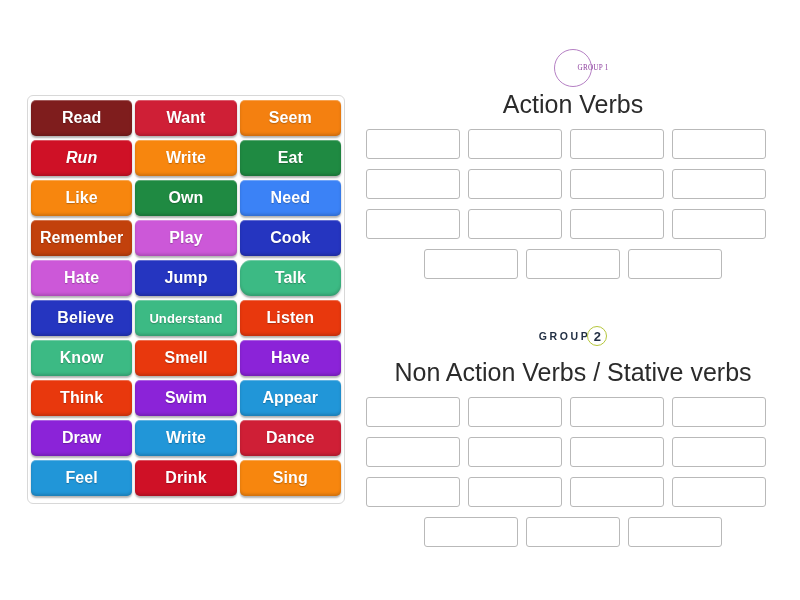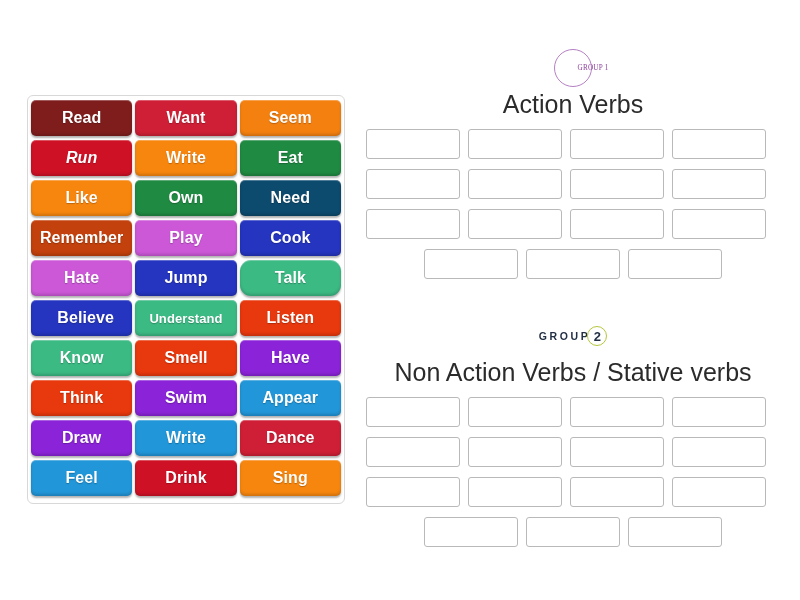--- a/index.html
+++ b/index.html
@@ -160,21 +160,21 @@
 <div id="tile-bank">
   <div id="tile-grid">
       <div class="tile" style="background: #7f1d1d;">Read</div>
       <div class="tile" style="background: rgb(207, 31, 54);">Want</div>
       <div class="tile" style="background: rgb(244, 128, 16);">Seem</div>
       <div class="tile" style="background: rgb(207, 17, 38); font-style: italic;">Run</div>
       <div class="tile" style="background: rgb(247, 134, 14);">Write</div>
       <div class="tile" style="background: rgb(31, 138, 66);">Eat</div>
       <div class="tile" style="background: rgb(247, 134, 14);">Like</div>
       <div class="tile" style="background: rgb(31, 138, 66);">Own</div>
-      <div class="tile" style="background: #0c4a6e;">Need</div>
+      <div class="tile" style="background: #3b82f6;">Need</div>
       <div class="tile" style="background: #c2410c;">Remember</div>
       <div class="tile" style="background: rgb(204, 88, 216);">Play</div>
       <div class="tile" style="background: rgb(37, 53, 192);">Cook</div>
       <div class="tile" style="background: rgb(204, 88, 216);">Hate</div>
       <div class="tile" style="background: rgb(37, 53, 192);">Jump</div>
       <div class="tile" style="background: rgb(60, 186, 132); border-radius: 11px;">Talk</div>
       <div class="tile" style="background: rgb(37, 53, 192); padding-left: 8px;">Believe</div>
       <div class="tile small" style="background: rgb(60, 186, 132);">Understand</div>
       <div class="tile" style="background: rgb(232, 56, 13);">Listen</div>
       <div class="tile" style="background: rgb(60, 186, 132);">Know</div>

